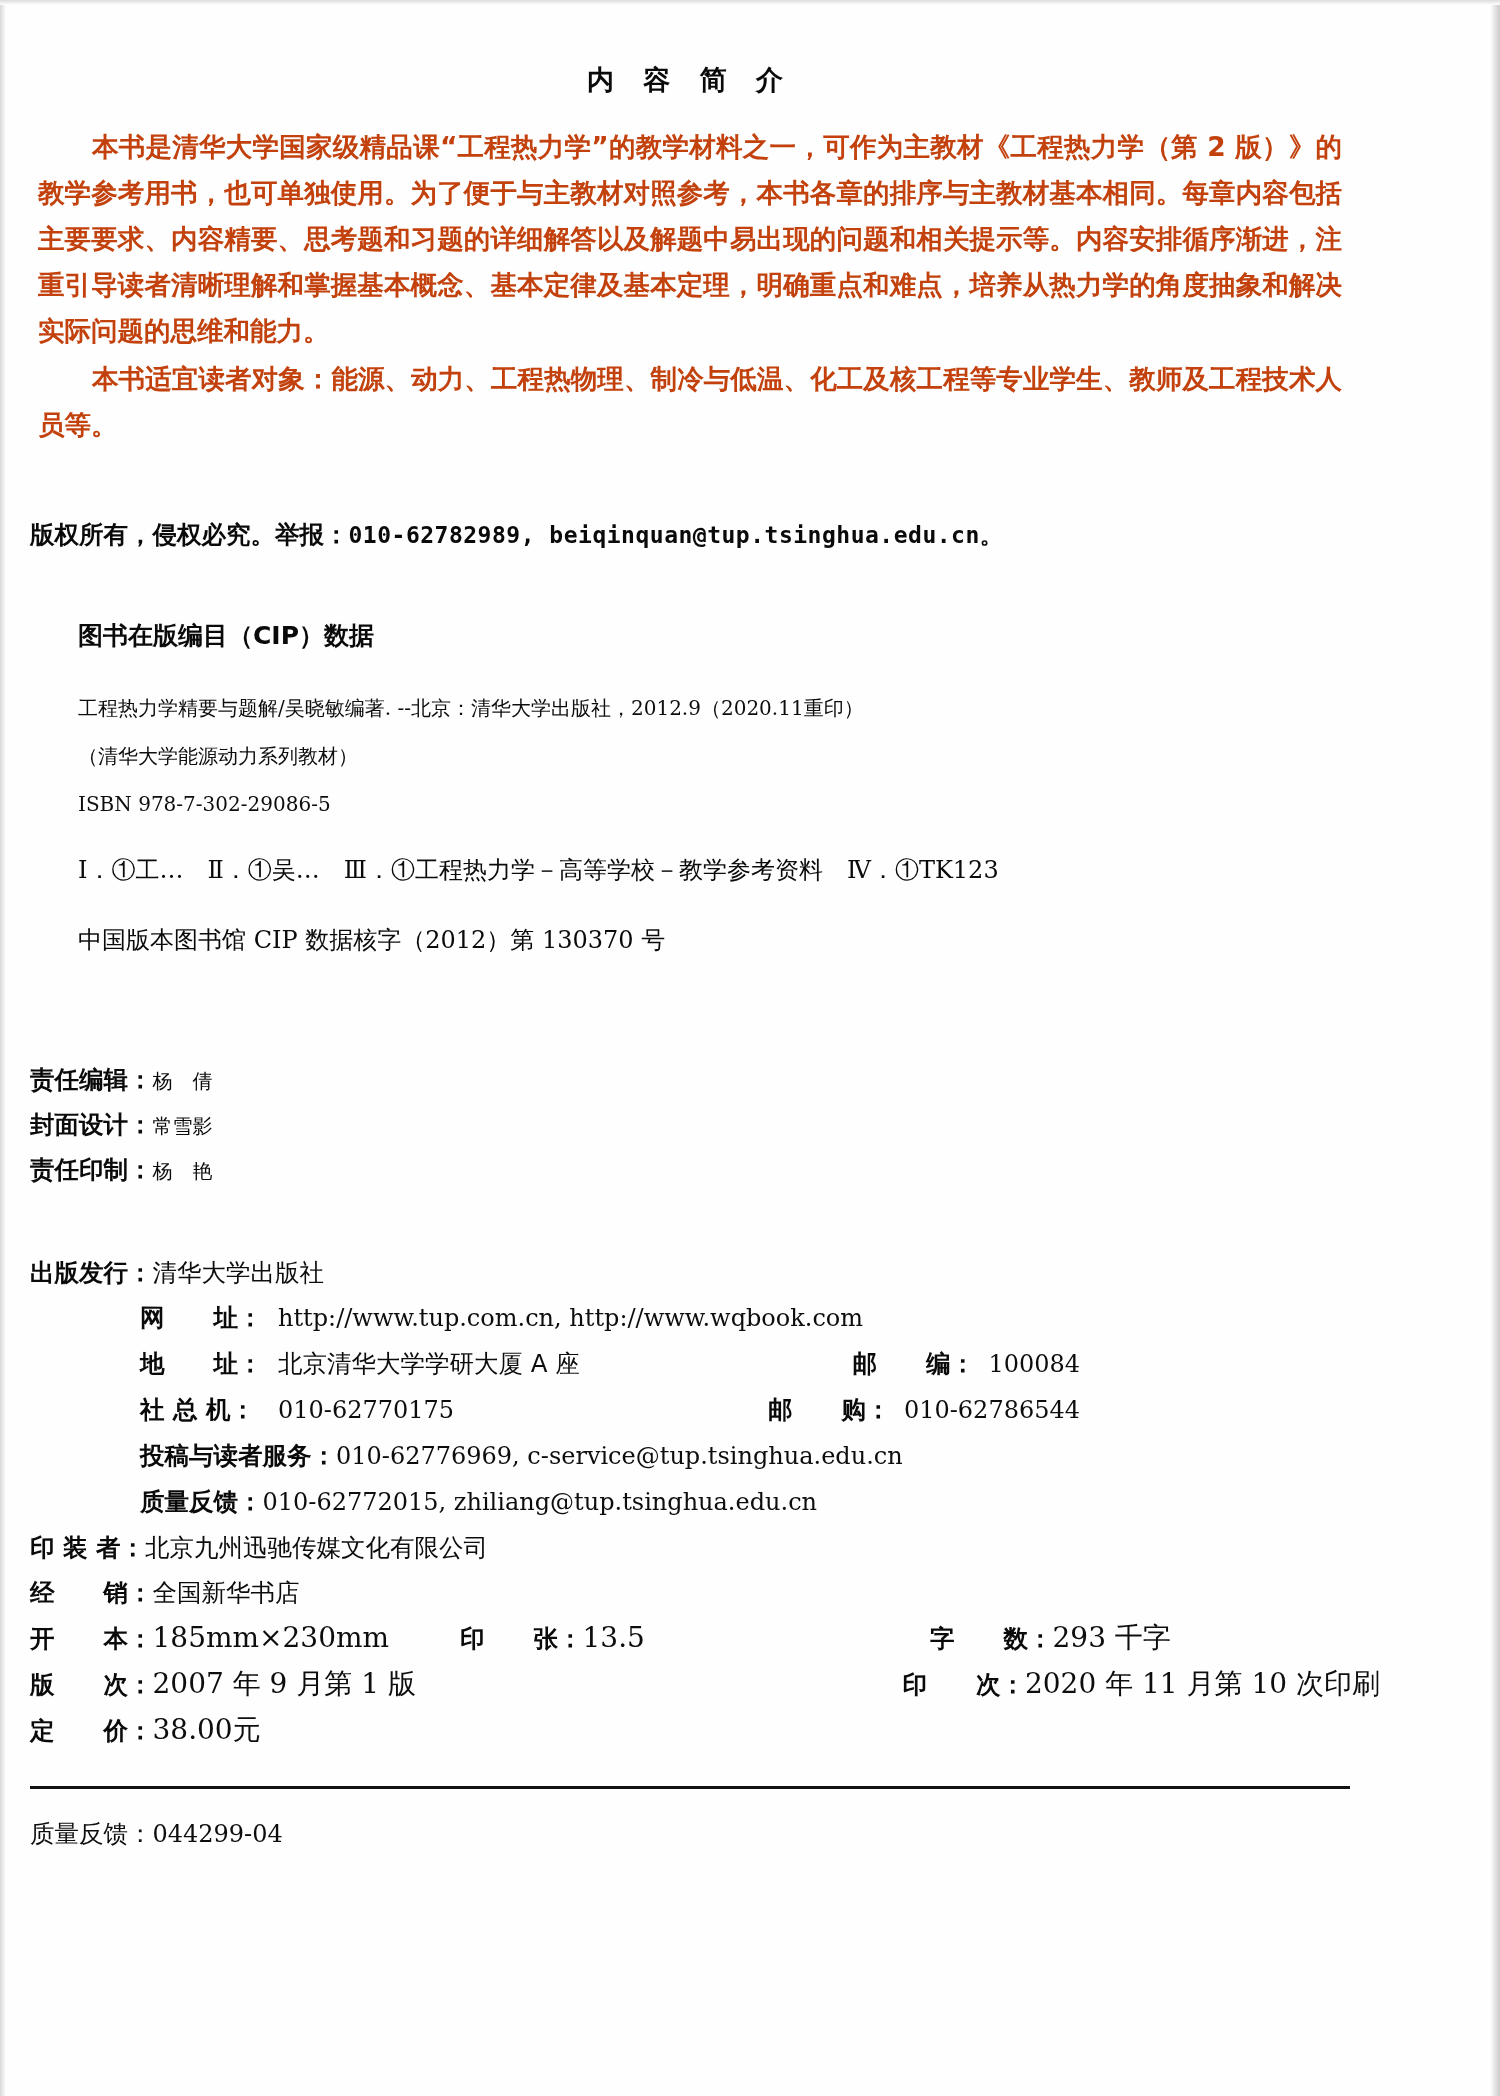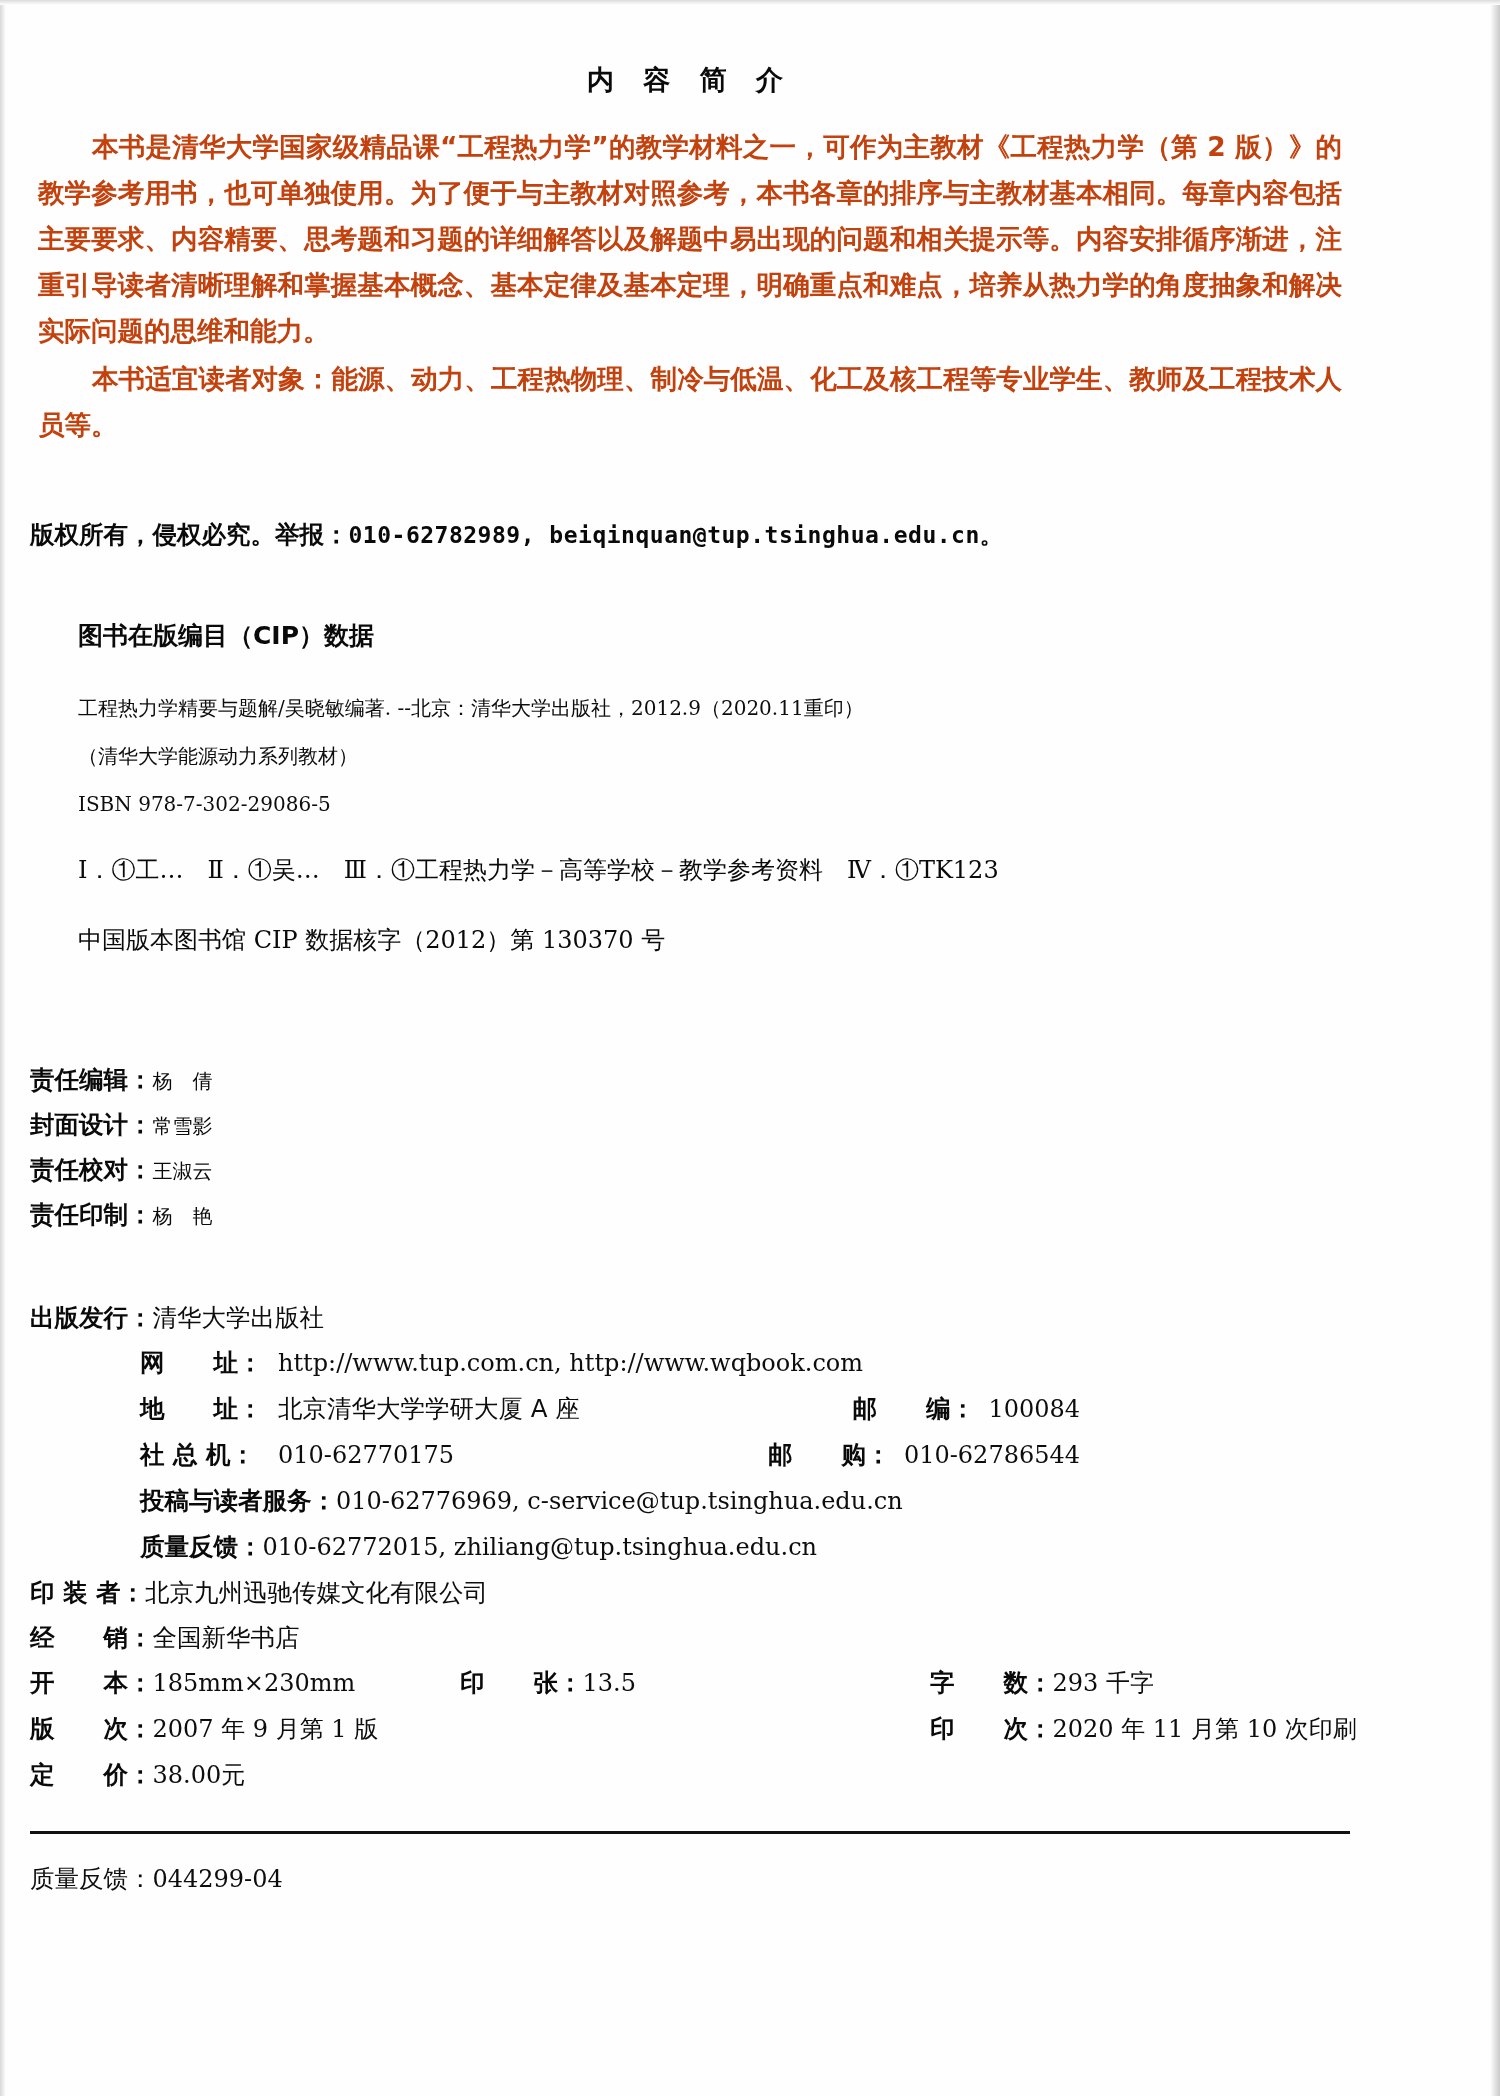--- a/index.html
+++ b/index.html
@@ -193,21 +193,21 @@
   .spec-cell.c2 { width: 470px; }
   .spec-label {
     font-family: "DejaVu Sans", "Liberation Sans", sans-serif;
     font-weight: bold;
     font-size: 24.5px;
     white-space: pre;
     color: #0a0a0a;
   }
   .spec-value {
     font-family: "DejaVu Serif", "Liberation Serif", serif;
-    font-size: 24px;
+    font-size: 28px;
     color: #0d0d0d;
     white-space: pre;
   }
 
   
   .rule {
     margin: 34px 30px 0 30px;
     border-top: 3px solid #121212;
   }
   .product-no {
@@ -244,21 +244,20 @@
       <div class="cip-line">工程热力学精要与题解/吴晓敏编著. --北京：清华大学出版社，2012.9（2020.11重印）</div>
       <div class="cip-line">（清华大学能源动力系列教材）</div>
       <div class="cip-line">ISBN 978-7-302-29086-5</div>
       <div class="cip-class">Ⅰ．①工…　Ⅱ．①吴…　Ⅲ．①工程热力学－高等学校－教学参考资料　Ⅳ．①TK123</div>
       <div class="cip-number">中国版本图书馆 CIP 数据核字（2012）第 130370 号</div>
     </div>
 
     <div class="credits">
       <div class="credit-row"><span class="credit-label">责任编辑：</span><span class="credit-value">杨　倩</span></div>
       <div class="credit-row"><span class="credit-label">封面设计：</span><span class="credit-value">常雪影</span></div>
-      <div class="credit-row"><span class="credit-label">责任校对：</span><span class="credit-value">王淑云</span></div>
       <div class="credit-row"><span class="credit-label">责任印制：</span><span class="credit-value">杨　艳</span></div>
     </div>
 
     <div class="pub">
       <div class="pub-row">
         <span class="pub-label">出版发行：</span>
         <span class="pub-value cn">清华大学出版社</span>
       </div>
 
       <div class="pub-row indent">

